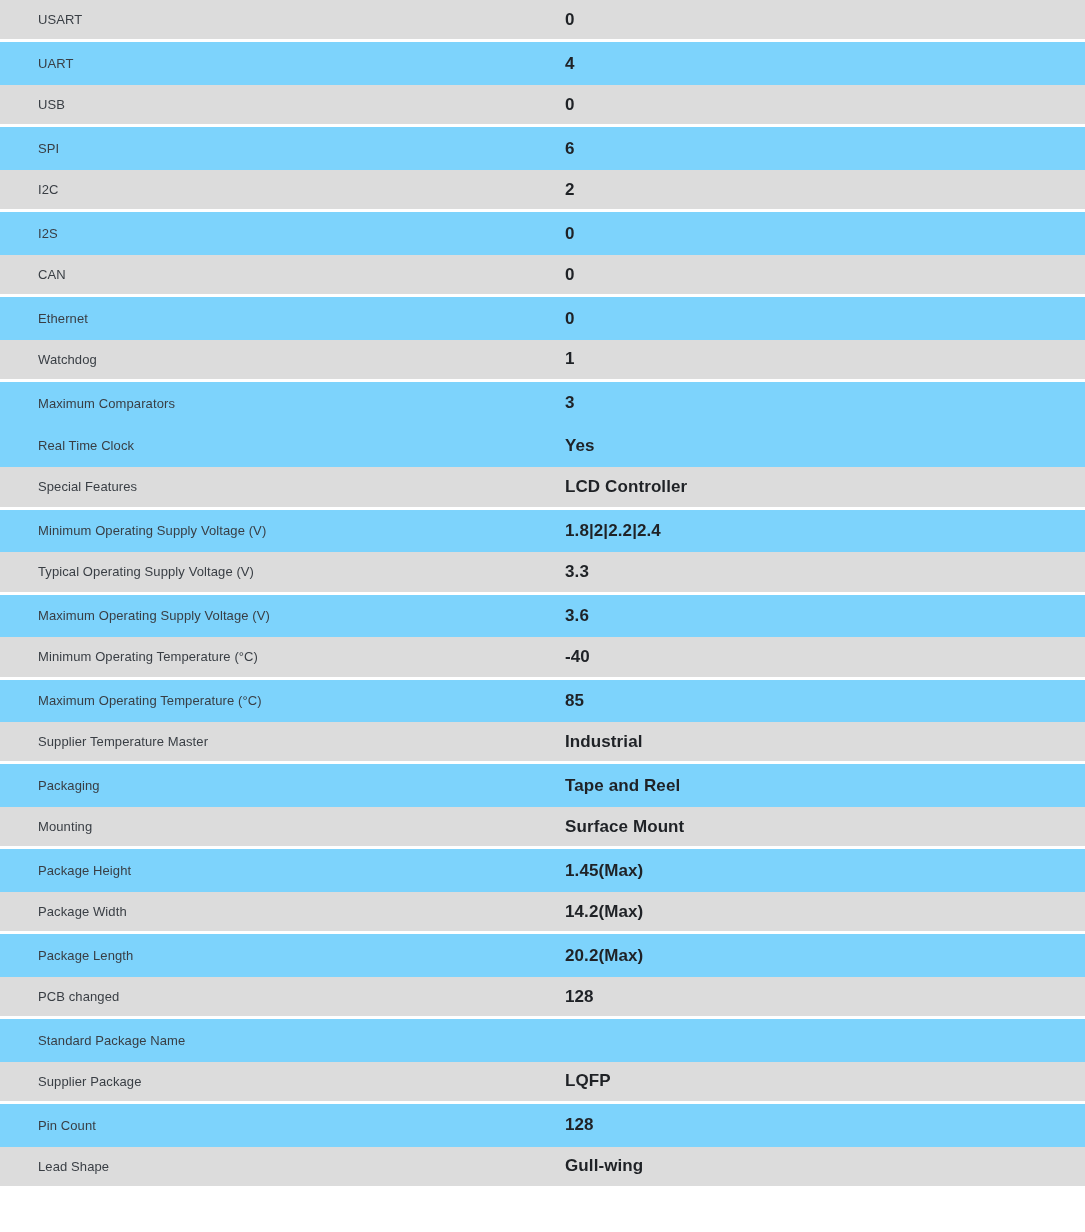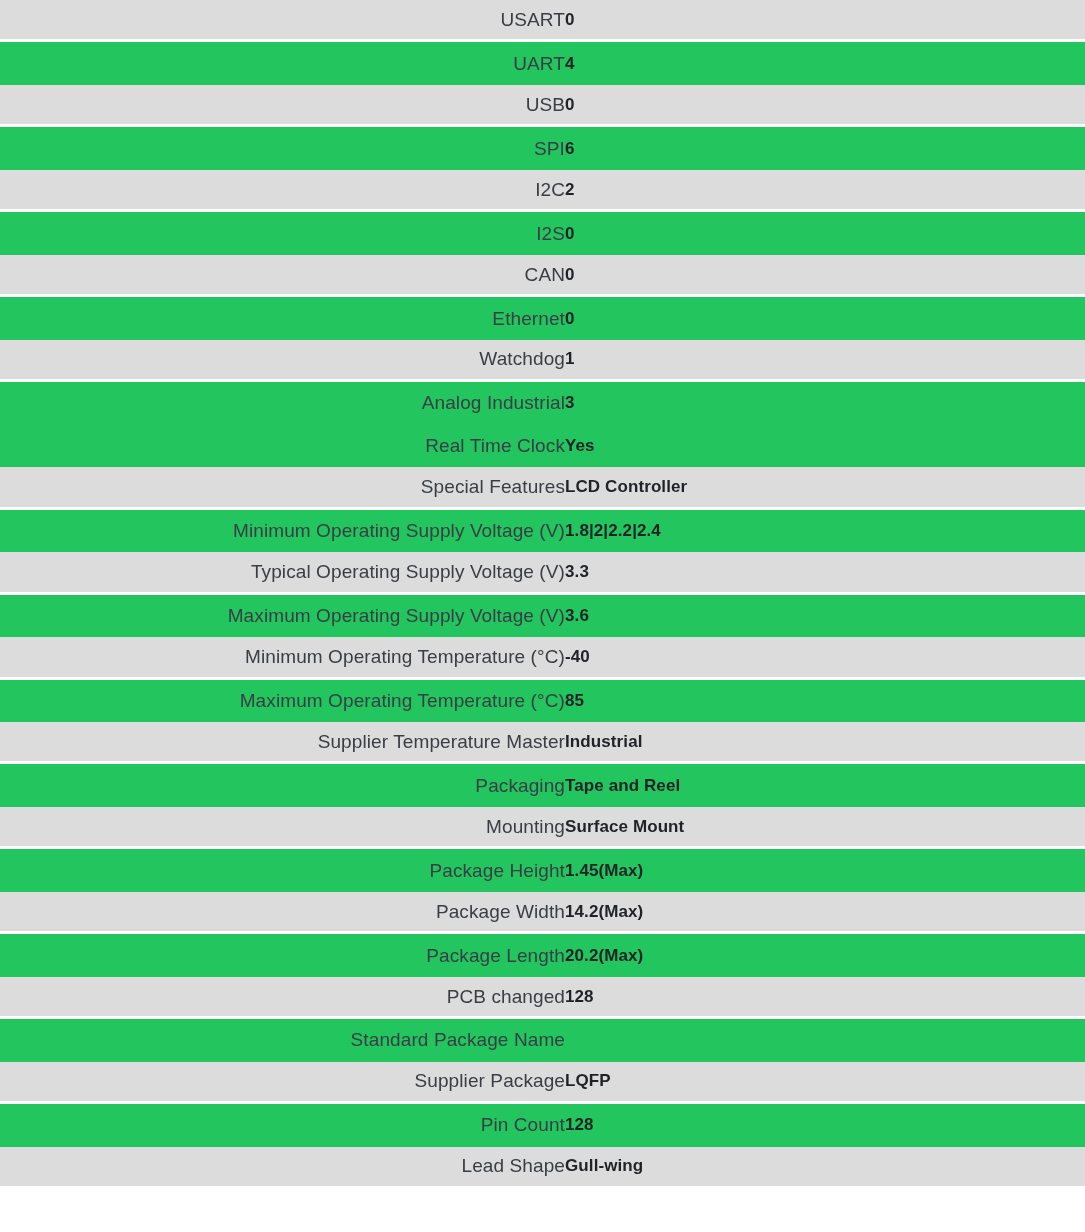--- a/index.html
+++ b/index.html
@@ -16,34 +16,33 @@
     display: flex;
     flex-direction: column;
   }
   .row {
     flex: 0 0 auto;
     height: 42.48px;
     width: 100%;
     display: grid;
     grid-template-columns: 565px 1fr;
     align-items: center;
-    background: #22c55e;
+    background: #7dd3fc;
   }
   .row.alt {
     background: #dcdcdc;
     border-bottom: 3px solid #ffffff;
   }
   .label {
     padding-left: 38px;
-    font-size: 19px;
+    font-size: 13px;
     font-weight: 400;
     color: #393e44;
     letter-spacing: 0.1px;
     white-space: nowrap;
-    text-align: right;
   }
   .value {
     font-size: 17px;
     font-weight: 700;
     color: #1f2226;
     letter-spacing: 0.1px;
     white-space: nowrap;
   }
 </style>
 </head>
@@ -89,21 +88,21 @@
     <div class="label">Ethernet</div>
     <div class="value">0</div>
   </div>
 
   <div class="row alt">
     <div class="label">Watchdog</div>
     <div class="value">1</div>
   </div>
 
   <div class="row">
-    <div class="label">Analog Industrial</div>
+    <div class="label">Maximum Comparators</div>
     <div class="value">3</div>
   </div>
 
 
   <div class="row">
     <div class="label">Real Time Clock</div>
     <div class="value">Yes</div>
   </div>
 
   <div class="row alt">

